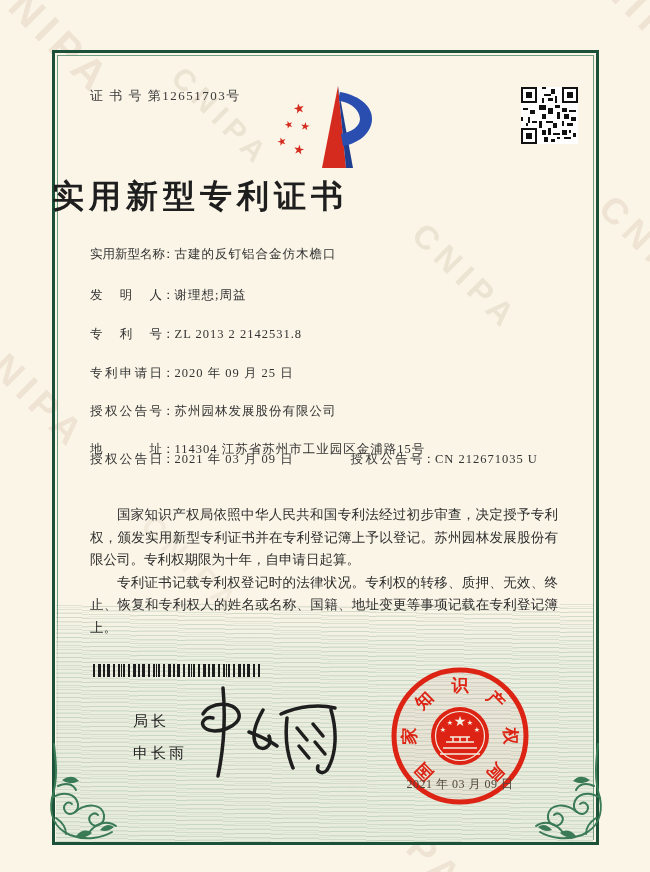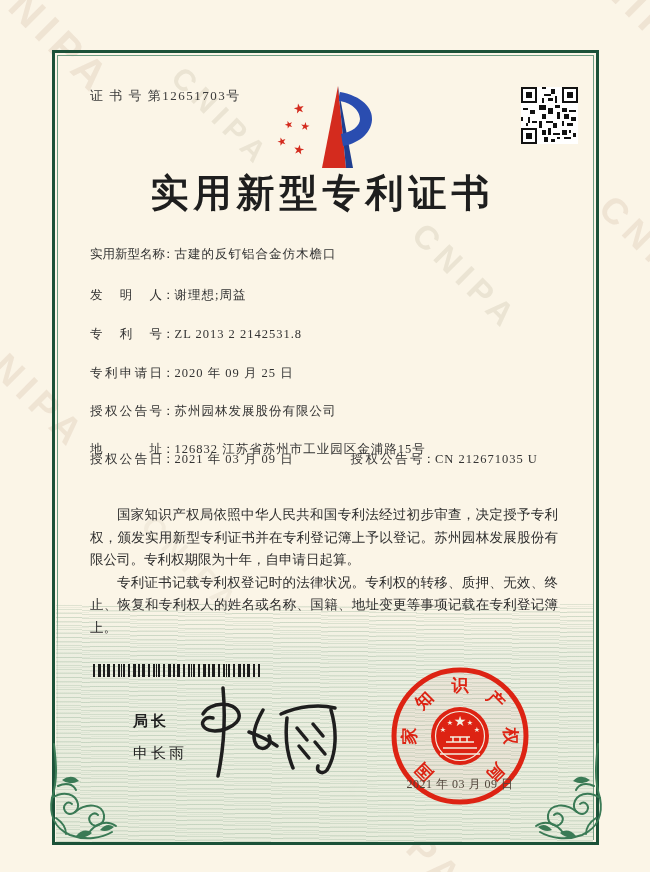--- a/index.html
+++ b/index.html
@@ -31,22 +31,22 @@
   .guilloche{
     position:absolute;left:56px;top:604px;width:537px;height:238px;z-index:2;
     background:
       repeating-linear-gradient(1.2deg, rgba(110,152,120,0.20) 0px, rgba(110,152,120,0.20) 1px, rgba(255,255,255,0) 1px, rgba(255,255,255,0) 4px),
       repeating-linear-gradient(-1.2deg, rgba(110,152,120,0.10) 0px, rgba(110,152,120,0.10) 1px, rgba(255,255,255,0) 1px, rgba(255,255,255,0) 5px),
       linear-gradient(180deg, rgba(234,238,226,0) 0%, rgba(233,237,223,0.85) 22%, #e8ecdc 100%);
   }
 
   
   .cert-no{position:absolute;left:90px;top:87px;font-size:13px;letter-spacing:1.5px;color:#3a3a3a;z-index:5;}
-  .title{position:absolute;left:52px;top:168px;width:541px;text-align:center;
-    font-size:38px;font-weight:bold;letter-spacing:5px;color:#1e1e1e;z-index:5;}
+  .title{position:absolute;left:52px;top:175px;width:541px;text-align:left;
+    font-size:32px;font-weight:bold;letter-spacing:5px;color:#1e1e1e;z-index:5;}
   .logo{position:absolute;left:272px;top:82px;z-index:4;}
   .qr{position:absolute;left:521px;top:87px;width:57px;height:57px;z-index:4;background:#fff;}
 
   
   .field-row{position:absolute;left:90px;width:475px;font-size:12.5px;color:#333;white-space:nowrap;z-index:5;}
   .lbl{display:inline-block;width:72px;text-align:justify;text-align-last:justify;-moz-text-align-last:justify;vertical-align:bottom;}
   .colon{display:inline-block;}
   .val{letter-spacing:1px;}
   .val.fixedw{display:inline-block;width:168px;letter-spacing:1px;}
   .lbl2{display:inline-block;width:72px;text-align:justify;text-align-last:justify;-moz-text-align-last:justify;margin-left:8px;vertical-align:bottom;}
@@ -56,21 +56,21 @@
     font-size:13.5px;line-height:22.5px;color:#2e2e2e;}
   .law-text p{margin:0;text-indent:2em;text-align:justify;}
 
   
   .barcode{position:absolute;left:93px;top:664px;width:168px;height:13px;z-index:5;
     background:
       repeating-linear-gradient(90deg,#1d1d1d 0 2px,transparent 2px 5px),
       repeating-linear-gradient(90deg,#1d1d1d 0 1px,transparent 1px 7px);
   }
   .officer-title{position:absolute;left:133px;top:712px;font-family:"Liberation Sans","DejaVu Sans",sans-serif;
-    font-size:15px;font-weight:700;letter-spacing:3px;color:#222;z-index:5;text-align:center;}
+    font-size:15px;font-weight:400;letter-spacing:3px;color:#222;z-index:5;text-align:center;}
   .officer-name{position:absolute;left:133px;top:744px;font-family:"Liberation Sans","DejaVu Sans",sans-serif;
     font-size:15px;font-weight:400;letter-spacing:3px;color:#222;z-index:5;}
   .signature{position:absolute;left:185px;top:680px;z-index:6;}
   .seal{position:absolute;left:387px;top:663px;z-index:6;}
   .corner-ornament{position:absolute;z-index:3;}
   .corner-ornament.left{left:42px;top:742px;}
   .corner-ornament.right{left:528px;top:742px;transform:scaleX(-1);}
 
   .footer{position:absolute;left:52px;top:817px;width:541px;text-align:center;
     font-size:11.5px;color:#333;letter-spacing:1px;z-index:5;}
@@ -211,21 +211,21 @@
   <div class="field-row" style="top:326px">
     <span class="lbl">专利号</span><span class="colon">：</span><span class="val">ZL 2013 2 2142531.8</span>
   </div>
   <div class="field-row" style="top:365px">
     <span class="lbl">专利申请日</span><span class="colon">：</span><span class="val">2020 年 09 月 25 日</span>
   </div>
   <div class="field-row" style="top:403px">
     <span class="lbl">授权公告号</span><span class="colon">：</span><span class="val">苏州园林发展股份有限公司</span>
   </div>
   <div class="field-row" style="top:441px">
-    <span class="lbl">地址</span><span class="colon">：</span><span class="val">126832 江苏省苏州市工业园区金浦路15号</span>
+    <span class="lbl">地址</span><span class="colon">：</span><span class="val">114304 江苏省苏州市工业园区金浦路15号</span>
   </div>
   <div class="field-row" style="top:451px">
     <span class="lbl">授权公告日</span><span class="colon">：</span><span class="val fixedw">2021 年 03 月 09 日</span><span class="lbl2">授权公告号</span><span class="colon">：</span><span class="val">CN 212671035 U</span>
   </div>
 
   <div class="law-text">
     <p>国家知识产权局依照中华人民共和国专利法经过初步审查，决定授予专利权，颁发实用新型专利证书并在专利登记簿上予以登记。苏州园林发展股份有限公司。专利权期限为十年，自申请日起算。</p>
     <p>专利证书记载专利权登记时的法律状况。专利权的转移、质押、无效、终止、恢复和专利权人的姓名或名称、国籍、地址变更等事项记载在专利登记簿上。</p>
   </div>
 

